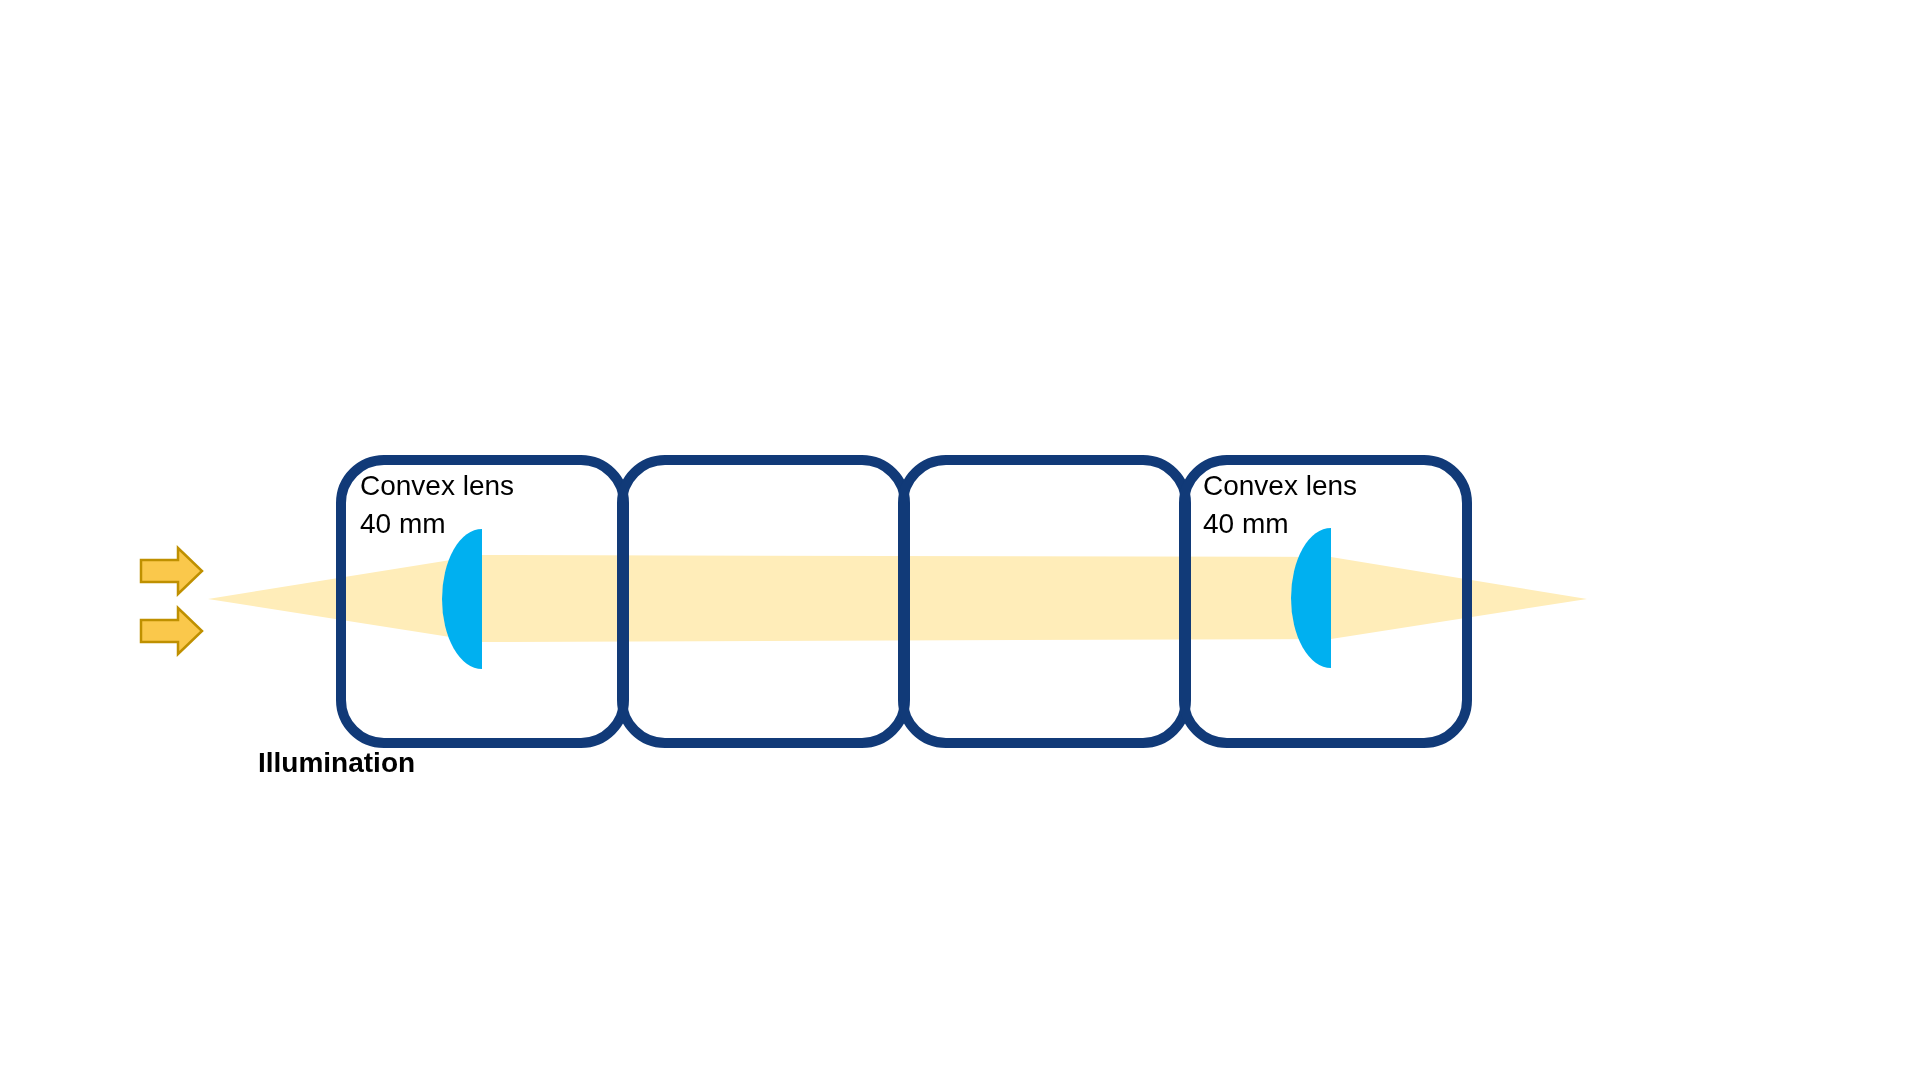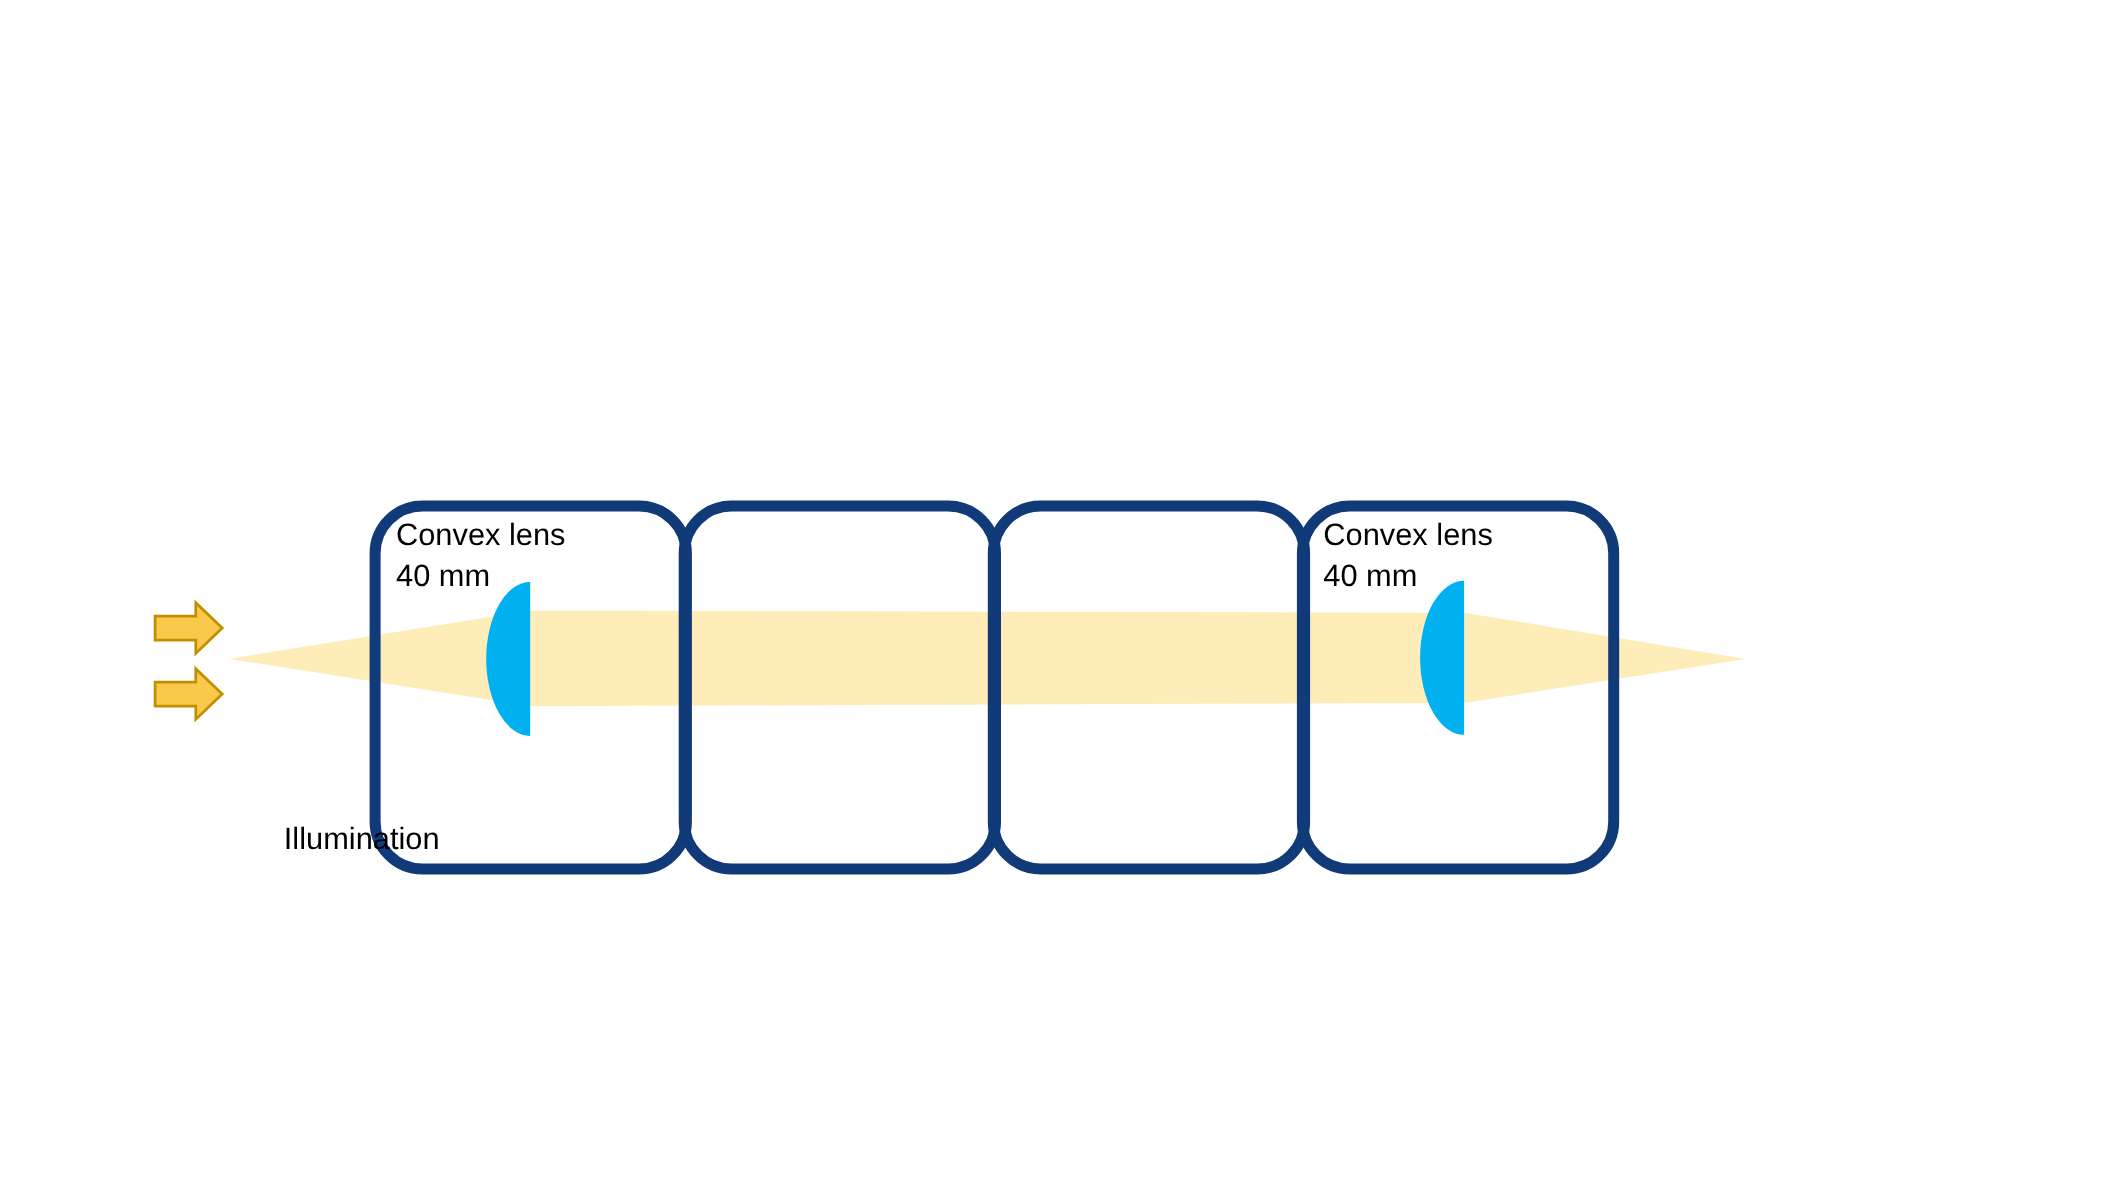--- a/index.html
+++ b/index.html
@@ -29,21 +29,21 @@
   .arrow {
     fill: #FAC84B;
     stroke: #BF9000;
     stroke-width: 2.5;
     stroke-linejoin: miter;
   }
   .module-box {
     position: absolute;
     box-sizing: border-box;
     width: 293px;
-    height: 340px;
+    height: 293px;
     top: 455px;
     border: 10px solid #113A78;
     border-radius: 48px;
     background: transparent;
   }
   .box-1 { left: 336px; }
   .box-2 { left: 617px; }
   .box-3 { left: 898px; }
   .box-4 { left: 1179px; }
   .box-label {
@@ -65,20 +65,21 @@
   .lens-1 { left: 442px; top: 529px; }
   .lens-2 { left: 1291px; top: 528px; }
   .caption {
     position: absolute;
     left: 258px;
     top: 746px;
     font-size: 28px;
     line-height: 34px;
     color: #000000;
     white-space: nowrap;
+    font-weight: bold;
   }
 </style>
 </head>
 <body>
 
 <div class="canvas">
 
   <svg class="layer" viewBox="0 0 1920 1080">
 
     <polygon class="beam" points="208,599 482,555 1331,557 1587,599 1331,639 482,642"></polygon>

